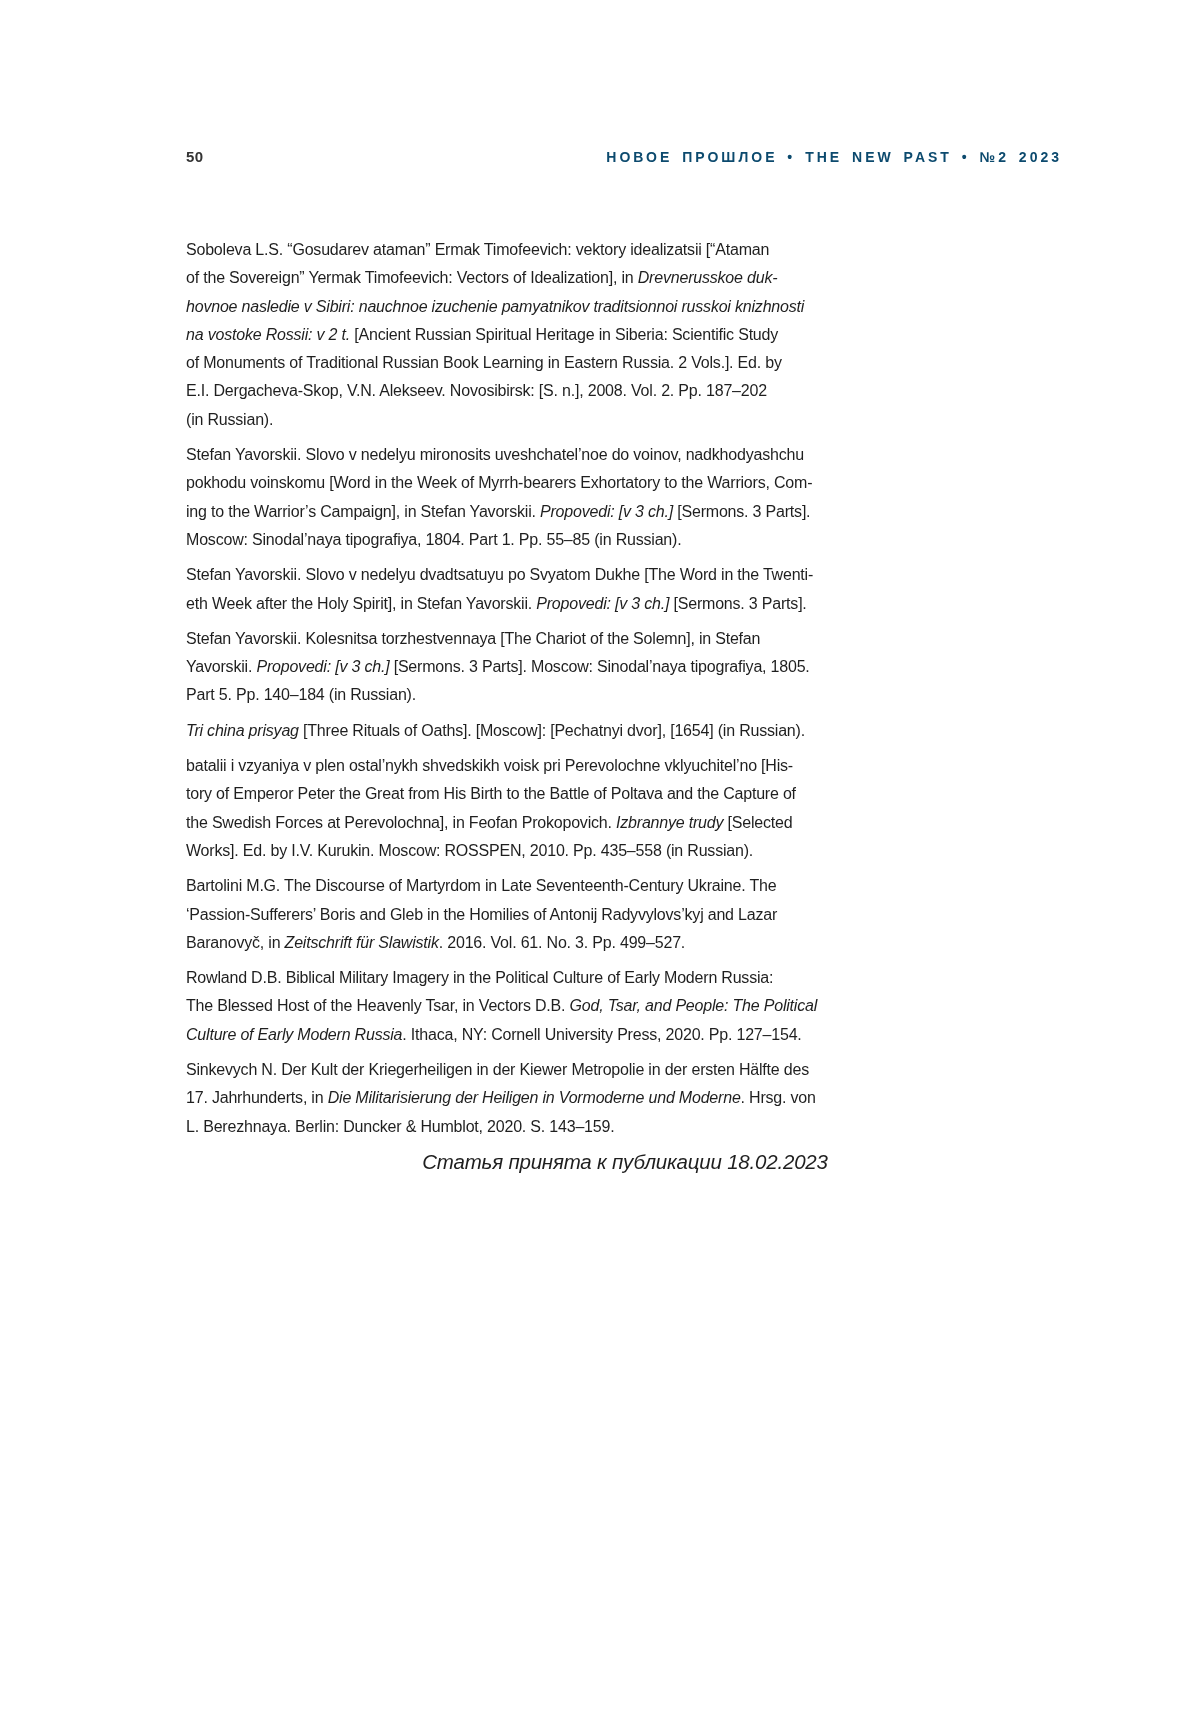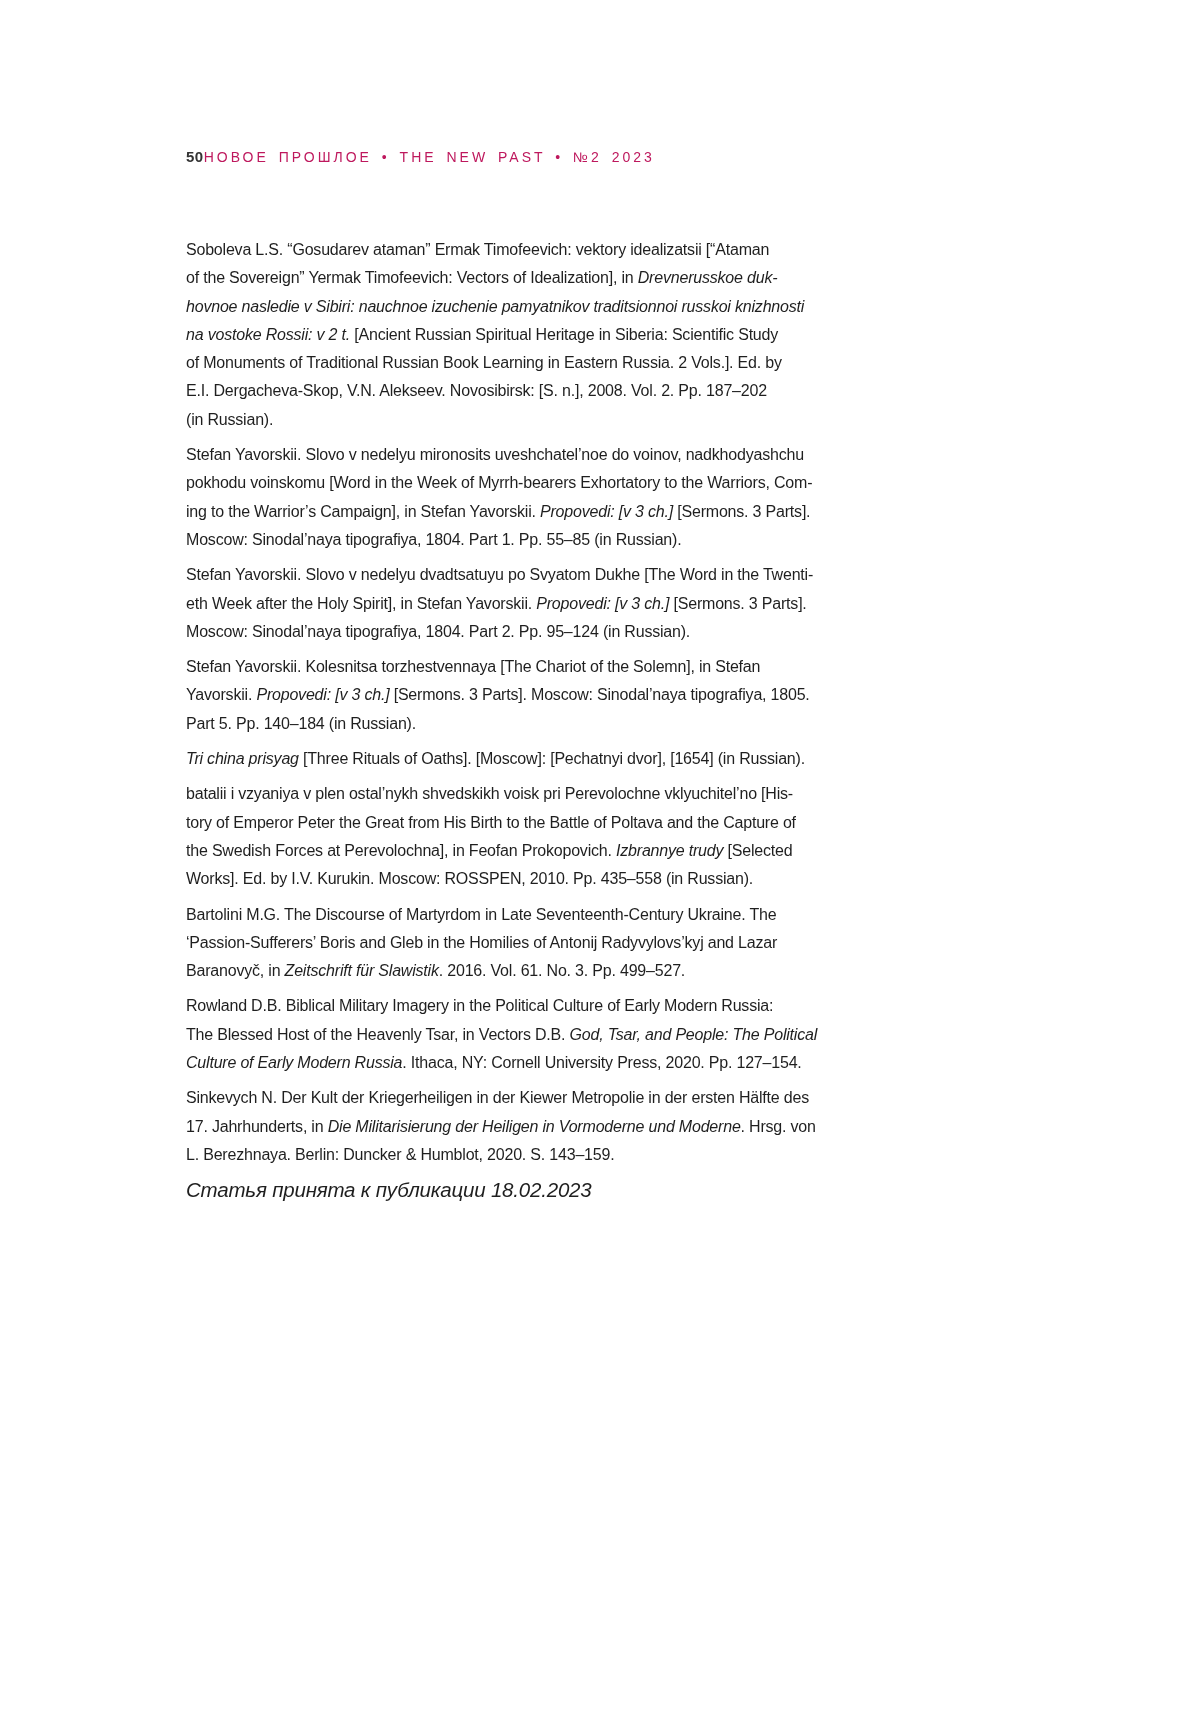--- a/index.html
+++ b/index.html
@@ -11,32 +11,33 @@
     color: #1f1f1f;
     position: relative;
     overflow: hidden;
   }
   .page-header {
     position: absolute;
     top: 148px;
     left: 186px;
     right: 138px;
     display: flex;
+    justify-content: space-between;
     align-items: baseline;
   }
   .page-number {
     font-size: 15px;
     font-weight: 700;
     color: #333333;
     letter-spacing: 0.5px;
   }
   .journal-line {
     font-size: 14px;
-    font-weight: 400;
-    color: #be185d;
+    font-weight: 700;
+    color: #0c4a6e;
     letter-spacing: 3px;
     word-spacing: 3px;
     white-space: nowrap;
   }
   .references {
     position: absolute;
     top: 236px;
     left: 186px;
     width: 878px;
   }
@@ -45,21 +46,21 @@
   }
   .line {
     font-size: 16px;
     line-height: 28.3px;
     letter-spacing: -0.2px;
     white-space: nowrap;
   }
   .it { font-style: italic; margin-top: 24px; }
   .footer-note {
     margin-top: 4px;
-    text-align: left;
+    text-align: center;
     font-size: 20.5px;
     line-height: 28.3px;
     font-style: italic;
     letter-spacing: -0.2px;
   }
 </style>
 </head>
 <body>
 
 <div>
@@ -82,21 +83,20 @@
       </div>
       <div class="reference">
         <div class="line"><span>Stefan Yavorskii. Slovo v nedelyu mironosits uveshchatel’noe do voinov, nadkhodyashchu</span></div>
         <div class="line"><span>pokhodu voinskomu [Word in the Week of Myrrh-bearers Exhortatory to the Warriors, Com-</span></div>
         <div class="line"><span>ing to the Warrior’s Campaign], in Stefan Yavorskii. </span><span class="it">Propovedi: [v 3 ch.]</span><span> [Sermons. 3 Parts].</span></div>
         <div class="line"><span>Moscow: Sinodal’naya tipografiya, 1804. Part 1. Pp. 55–85 (in Russian).</span></div>
       </div>
       <div class="reference">
         <div class="line"><span>Stefan Yavorskii. Slovo v nedelyu dvadtsatuyu po Svyatom Dukhe [The Word in the Twenti-</span></div>
         <div class="line"><span>eth Week after the Holy Spirit], in Stefan Yavorskii. </span><span class="it">Propovedi: [v 3 ch.]</span><span> [Sermons. 3 Parts].</span></div>
-        <div class="line"><span>Moscow: Sinodal’naya tipografiya, 1804. Part 2. Pp. 95–124 (in Russian).</span></div>
       </div>
       <div class="reference">
         <div class="line"><span>Stefan Yavorskii. Kolesnitsa torzhestvennaya [The Chariot of the Solemn], in Stefan</span></div>
         <div class="line"><span>Yavorskii. </span><span class="it">Propovedi: [v 3 ch.]</span><span> [Sermons. 3 Parts]. Moscow: Sinodal’naya tipografiya, 1805.</span></div>
         <div class="line"><span>Part 5. Pp. 140–184 (in Russian).</span></div>
       </div>
       <div class="reference">
         <div class="line"><span class="it">Tri china prisyag</span><span> [Three Rituals of Oaths]. [Moscow]: [Pechatnyi dvor], [1654] (in Russian).</span></div>
       </div>
       <div class="reference">

